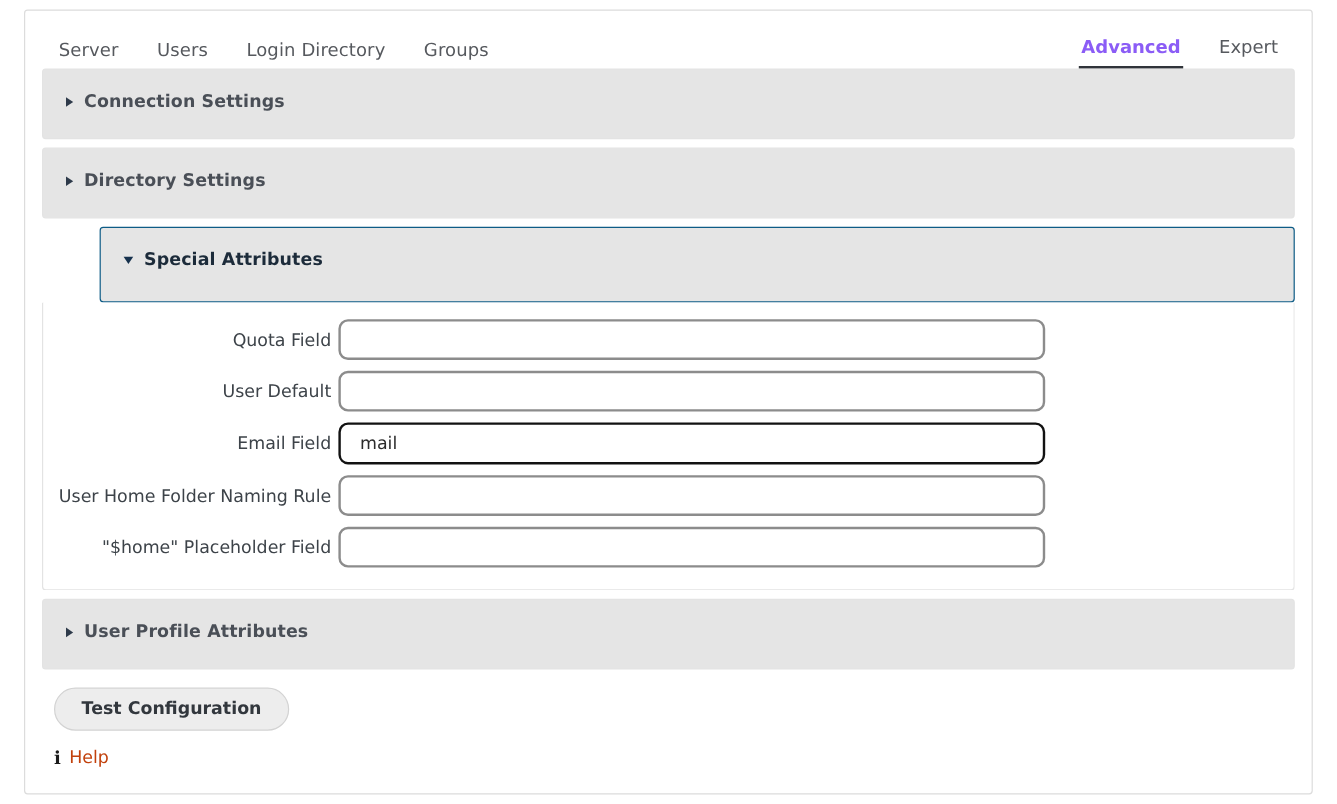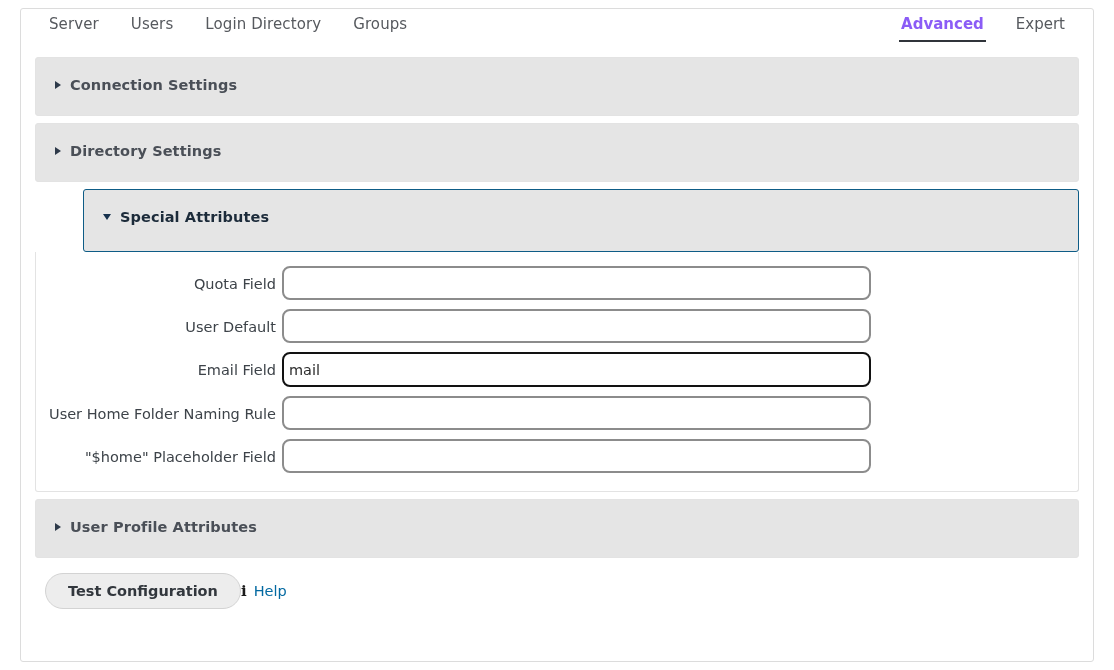--- a/index.html
+++ b/index.html
@@ -25,21 +25,21 @@
     border: 1px solid #dcdcdc;
     border-radius: 3px;
   }
 
   
   .nav-bar {
     position: relative;
     height: 48px;
     padding: 0 14px 0 12px;
     display: flex;
-    align-items: flex-start;
+    align-items: flex-end;
   }
   .nav-left {
     display: flex;
     align-items: center;
     gap: 0px;
   }
   .nav-item {
     font-size: 15px;
     color: #56595e;
     padding: 6px 16px;
@@ -147,38 +147,40 @@
     color: #3d4349;
     padding-top: 8px;
     padding-right: 6px;
     line-height: 21px;
   }
   .form-input {
     width: 589px;
     height: 34px;
     border: 2px solid #8c8c8c;
     border-radius: 8px;
-    padding: 0 5px;
+    padding: 0 16px;
     font-size: 14.5px;
     color: #2c2c2c;
     font-family: "DejaVu Sans", "Liberation Sans", sans-serif;
     background: #ffffff;
     outline: none;
   }
   .form-input.focused {
     border-color: #121212;
     height: 35px;
   }
   .form-input::placeholder { color: #9a9a9a; }
 
   
   .footer {
     display: flex;
-    align-items: center;
+    align-items: flex-start;
+    gap: 14px;
     padding: 8px 14px 0 24px;
+    flex-direction: column;
   }
   .test-button {
     background: #ededed;
     border: 1px solid #d3d3d3;
     border-radius: 19px;
     padding: 9px 22px;
     font-size: 14.5px;
     font-weight: bold;
     color: #32373d;
     cursor: pointer;
@@ -191,21 +193,21 @@
     cursor: pointer;
   }
   .info-icon {
     font-size: 15px;
     font-weight: bold;
     color: #1b1b1b;
     font-family: "DejaVu Serif", "Liberation Serif", serif;
   }
   .help-text {
     font-size: 14.5px;
-    color: #0369a1;
+    color: #c2410c;
   }
 </style>
 </head>
 <body>
 
 <div class="app-frame">
 
   <div class="nav-bar">
     <div class="nav-left">
       <div class="nav-item">Server</div>

